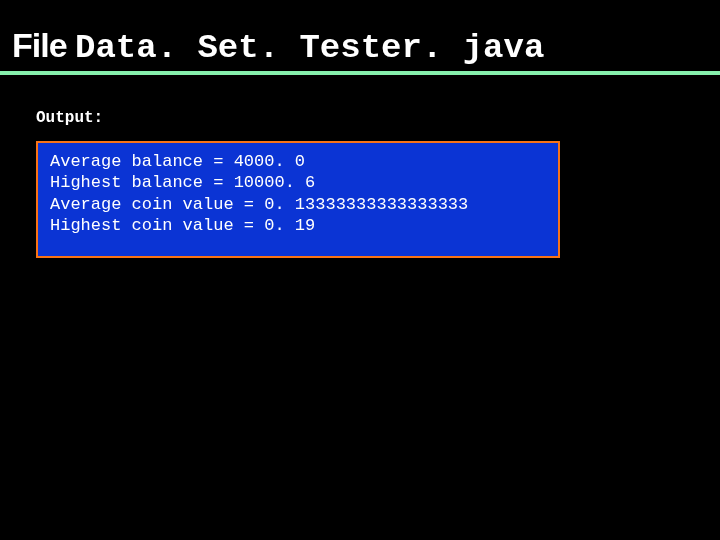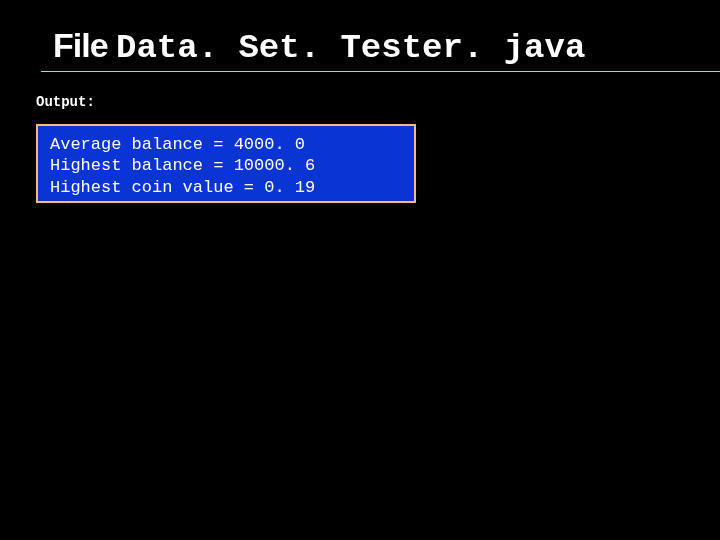--- a/index.html
+++ b/index.html
@@ -12,50 +12,49 @@
     overflow: hidden;
   }
   .slide {
     width: 720px;
     height: 540px;
     position: relative;
     box-sizing: border-box;
   }
   .title-bar {
     padding: 28px 12px 6px 12px;
-    border-bottom: 1px solid #86efac;
-    margin-left: 41px;
+    border-bottom: 4px solid #86efac;
   }
   .title-text {
     color: #ffffff;
     font-size: 34px;
     font-weight: bold;
     line-height: 1.0;
   }
   .title-file {
     font-family: Verdana, Arial, sans-serif;
     letter-spacing: -1px;
   }
   .title-filename {
     font-family: "Courier New", Courier, monospace;
     letter-spacing: 0px;
   }
   .output-label {
     color: #ffffff;
     font-family: "Courier New", Courier, monospace;
     font-weight: bold;
-    font-size: 14px;
-    margin: 22px 0 14px 36px;
+    font-size: 16px;
+    margin: 34px 0 14px 36px;
   }
   .output-box {
     margin-left: 36px;
     background: #0b34d4;
-    border: 2px solid #fdba74;
-    padding: 8px 12px 3px 12px;
-    width: 380px;
+    border: 2px solid #f97316;
+    padding: 8px 12px 20px 12px;
+    width: 524px;
     box-sizing: border-box;
   }
   .output-line {
     color: #ffffff;
     font-family: "Courier New", Courier, monospace;
     font-size: 17px;
     line-height: 1.25;
     white-space: pre;
   }
 </style>
@@ -68,16 +67,17 @@
     <div class="title-text">
       <span class="title-file">File </span><span class="title-filename">Data. Set. Tester. java</span>
     </div>
   </div>
 
   <div class="output-label">Output:</div>
 
   <div class="output-box">
     <div class="output-line">Average balance = 4000. 0</div>
     <div class="output-line">Highest balance = 10000. 6</div>
+    <div class="output-line">Average coin value = 0. 13333333333333333</div>
     <div class="output-line">Highest coin value = 0. 19</div>
   </div>
 
 </div>
 
 </body></html>

